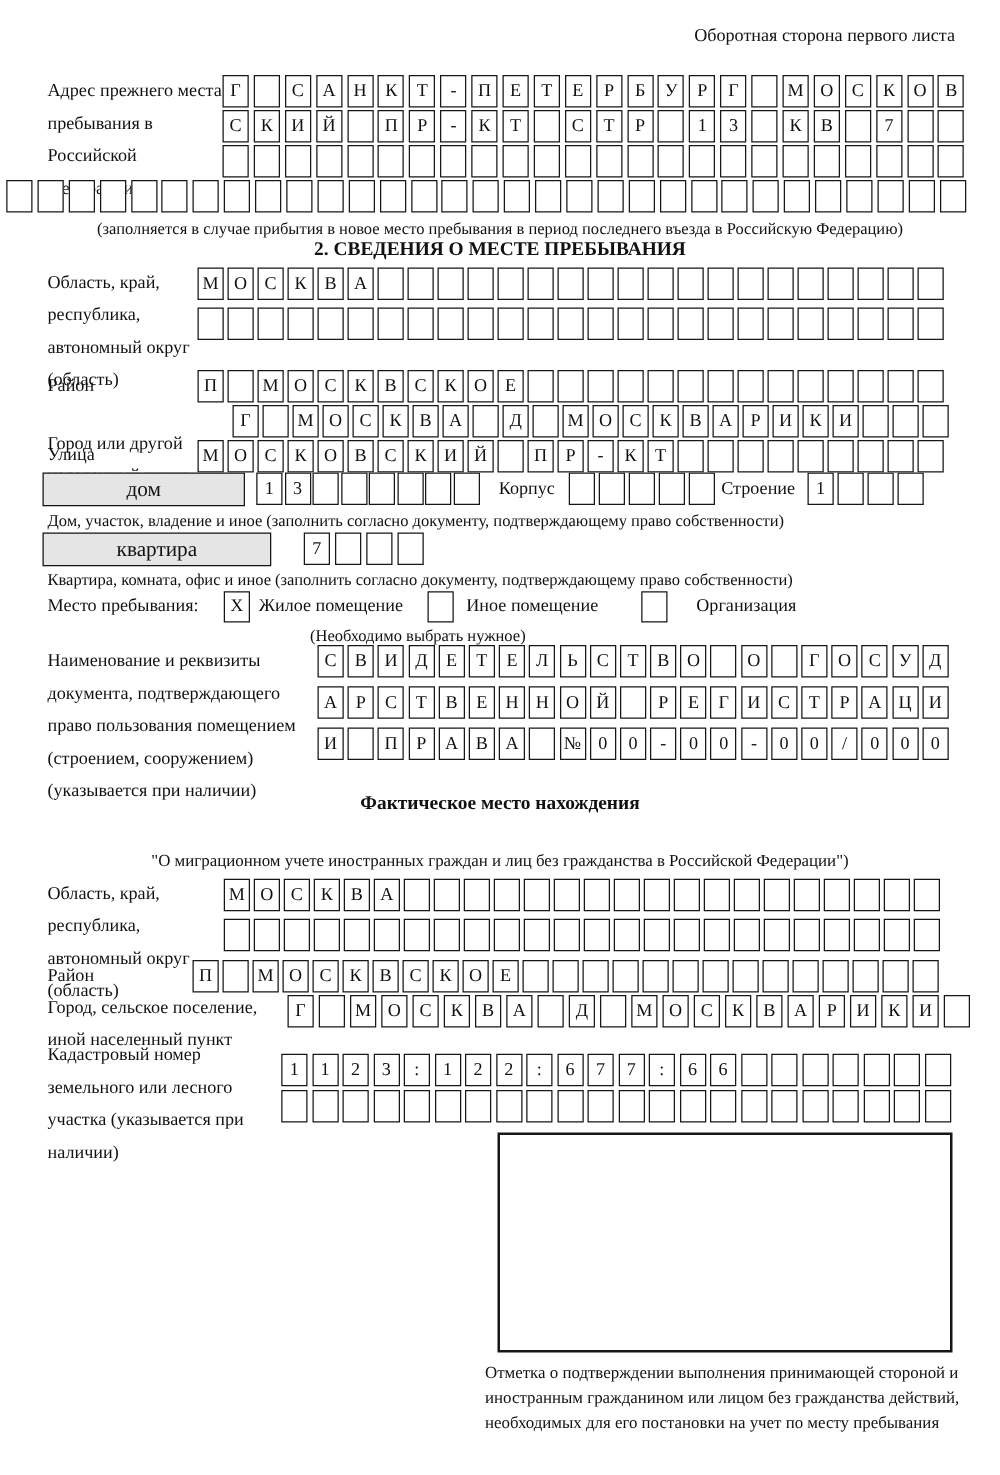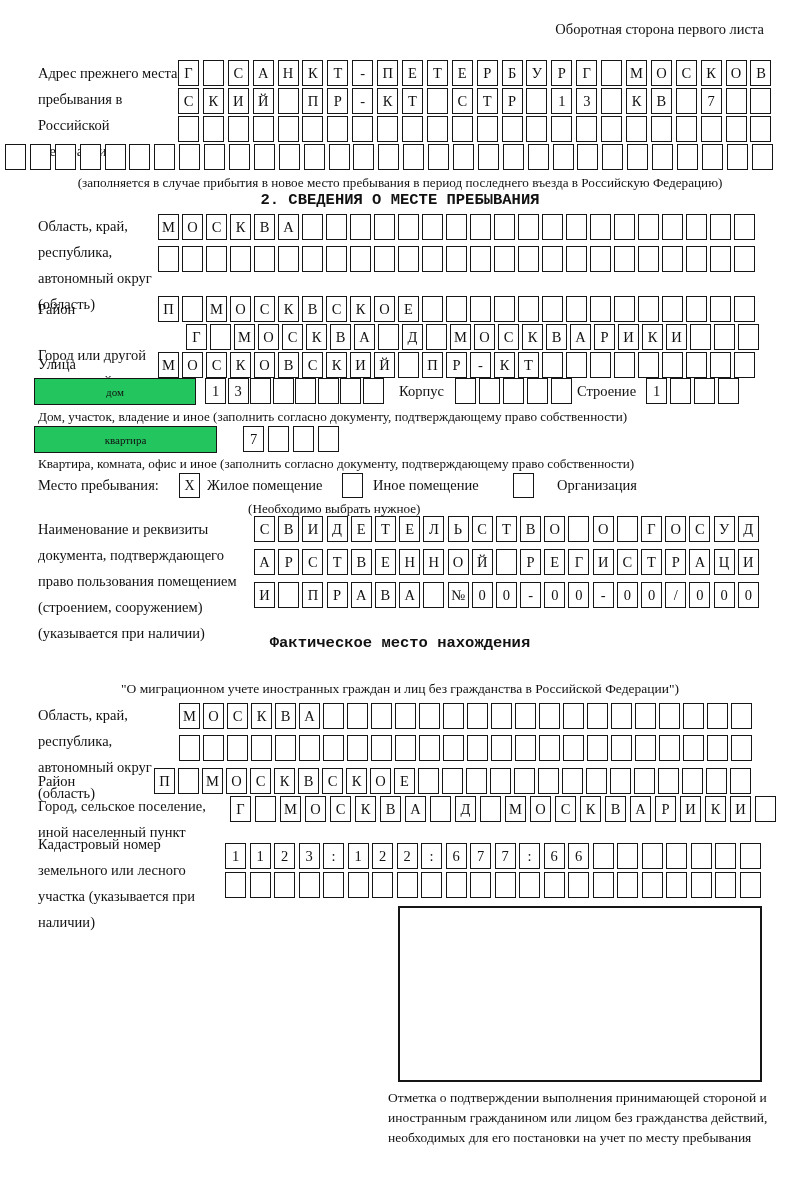--- a/index.html
+++ b/index.html
@@ -4,31 +4,31 @@
 <style>
   html,body{margin:0;padding:0;background:#fff;}
   #page{
     position:relative;width:800px;height:1180px;background:#fff;
     font-family:"Liberation Serif","DejaVu Serif",serif;color:#111;overflow:hidden;
   }
   .abs{position:absolute;}
   .lbl{font-size:14.5px;line-height:26px;}
   .small{font-size:13.2px;line-height:18px;}
   .center{width:800px;left:0;text-align:center;}
-  .bold{font-weight:bold;font-family:Liberation Mono, monospace;}
+  .bold{font-weight:bold;}
   .grid{position:absolute;display:flex;}
   .g39{gap:3.9px}.g30{gap:3px}.g40{gap:4px}.g35{gap:3.5px}.g32{gap:3.2px}.g15{gap:1.5px}
   .cell{
     flex:none;width:21px;height:26px;box-sizing:border-box;border:1.8px solid #161616;
     display:flex;align-items:center;justify-content:center;
     font-size:14.5px;line-height:1;background:#fff;
   }
   .labelbox{
     position:absolute;box-sizing:border-box;border:1.8px solid #161616;height:27px;
-    display:flex;align-items:center;justify-content:center;font-size:11px;background:#22c55e;
+    display:flex;align-items:center;justify-content:center;font-size:17px;background:#e5e5e5;
   }
   .chk{
     position:absolute;box-sizing:border-box;border:1.8px solid #161616;width:21px;height:25px;
     display:flex;align-items:center;justify-content:center;font-size:14px;background:#fff;
   }
   .bigbox{position:absolute;box-sizing:border-box;border:2px solid #161616;background:#fff;}
 </style>
 </head>
 <body>
 

